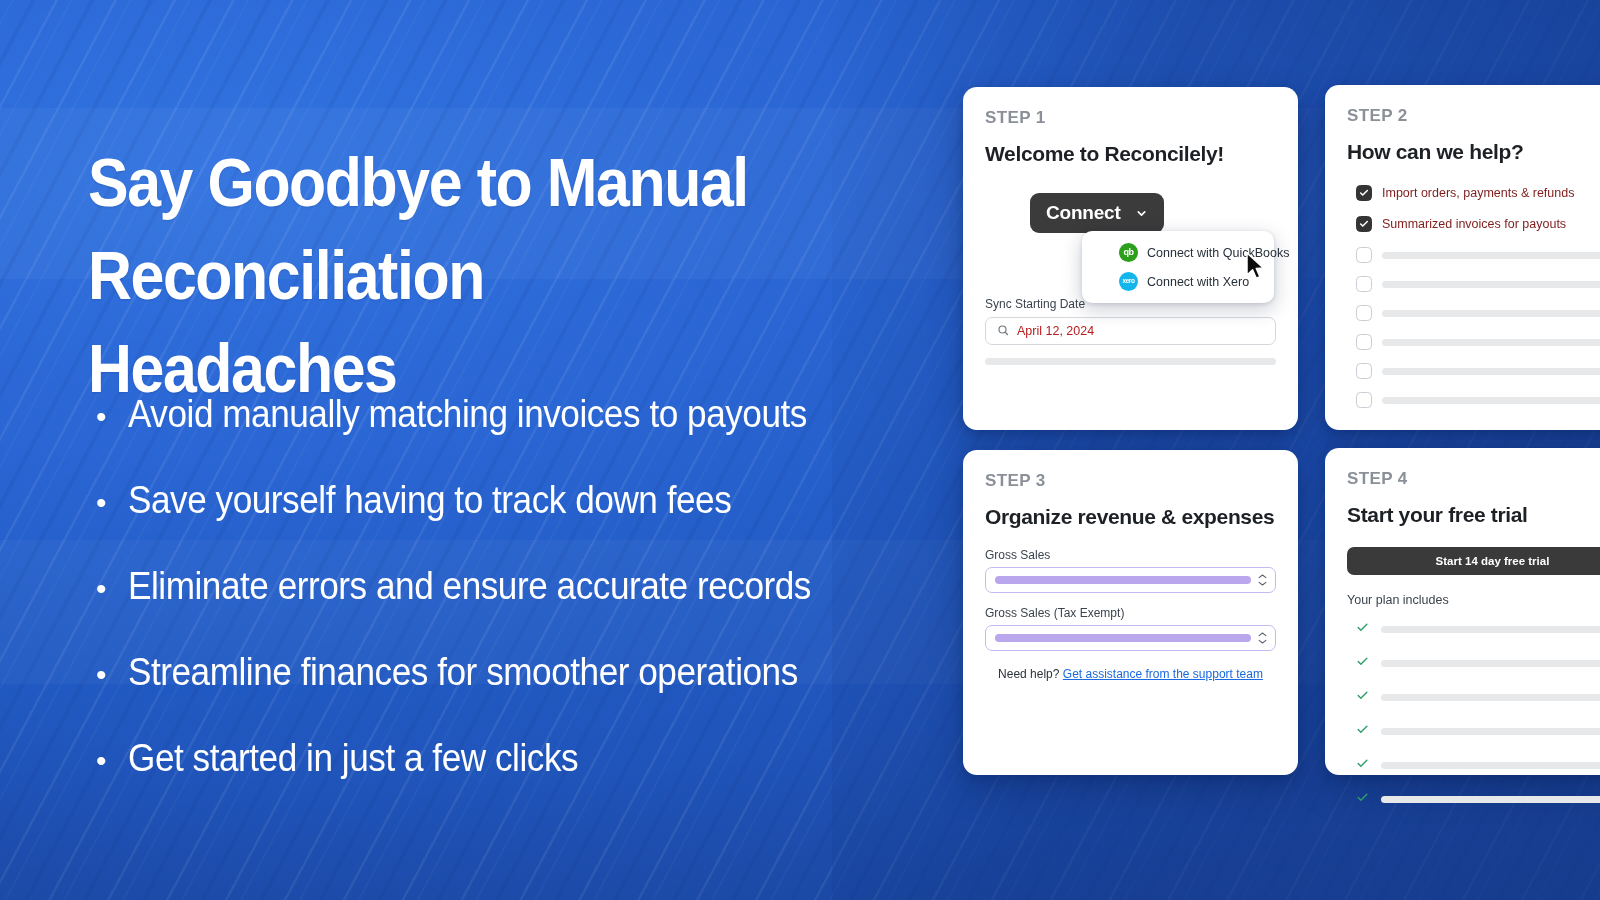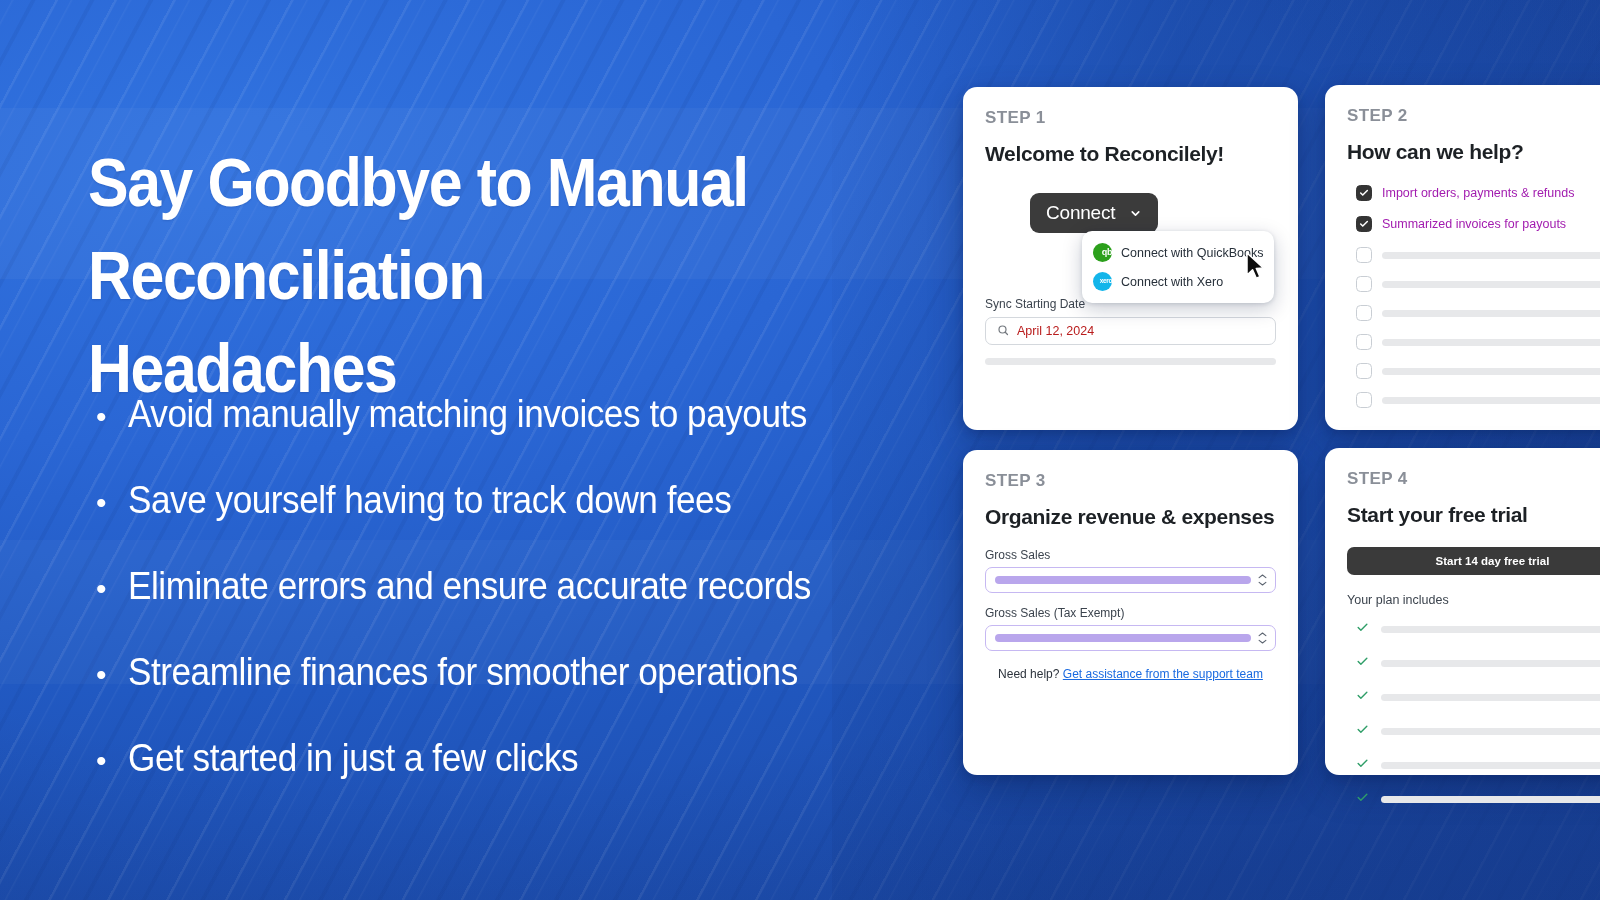--- a/index.html
+++ b/index.html
@@ -149,21 +149,21 @@
     display: inline-flex;
     align-items: center;
     gap: 14px;
     background: #3b3b3b;
     color: #ffffff;
     border: none;
     border-radius: 9px;
     padding: 0 16px;
     height: 40px;
     font-size: 19px;
-    font-weight: 400;
+    font-weight: 700;
     font-family: "Liberation Sans", sans-serif;
     cursor: pointer;
     margin-left: 45px;
     letter-spacing: -0.2px;
   }
   .chev { display: inline-block; line-height: 0; }
 
   .dropdown {
     position: absolute;
     left: 97px; top: 38px;
@@ -177,21 +177,21 @@
   .dd-item {
     display: flex;
     align-items: center;
     gap: 9px;
     padding: 5px 11px;
     font-size: 12.5px;
     color: #27303a;
     cursor: pointer;
     white-space: nowrap;
   }
-  .dd-icon { flex: 0 0 auto; width: 19px; height: 19px; border-radius: 50%; display: flex; align-items: center; justify-content: flex-end; }
+  .dd-icon { flex: 0 0 auto; width: 19px; height: 19px; border-radius: 50%; display: flex; align-items: center; justify-content: center; margin-left: 26px; }
   .ic-qb { background: #2ca01c; }
   .ic-xero { background: #13b5ea; }
   .dd-icon span { color: #fff; font-size: 9px; font-weight: 700; line-height: 1; letter-spacing: -0.4px; }
   .ic-xero span { font-size: 6.5px; }
 
   .field-label {
     font-size: 12px;
     color: #3c444e;
     margin-bottom: 6px;
   }
@@ -214,21 +214,21 @@
   .cb {
     flex: 0 0 auto;
     width: 16px; height: 16px;
     border-radius: 4.5px;
     border: 1.4px solid #c9ced4;
     background: #fff;
     display: flex; align-items: center; justify-content: center;
     cursor: pointer;
   }
   .cb.on { background: #343434; border-color: #343434; }
-  .check-label { font-size: 12.5px; color: #a21caf; white-space: nowrap; }
+  .check-label { font-size: 12.5px; color: #7f1d1d; white-space: nowrap; }
   .sk-row { display: flex; align-items: center; gap: 10px; margin-bottom: 13px; }
   .sk-row .skeleton { flex: 1 1 auto; }
 
   
   .sel-label { font-size: 12px; color: #3c444e; margin-bottom: 5px; }
   .sel-box {
     position: relative;
     height: 26px;
     border: 1.4px solid #c6b8f2;
     border-radius: 7px;

